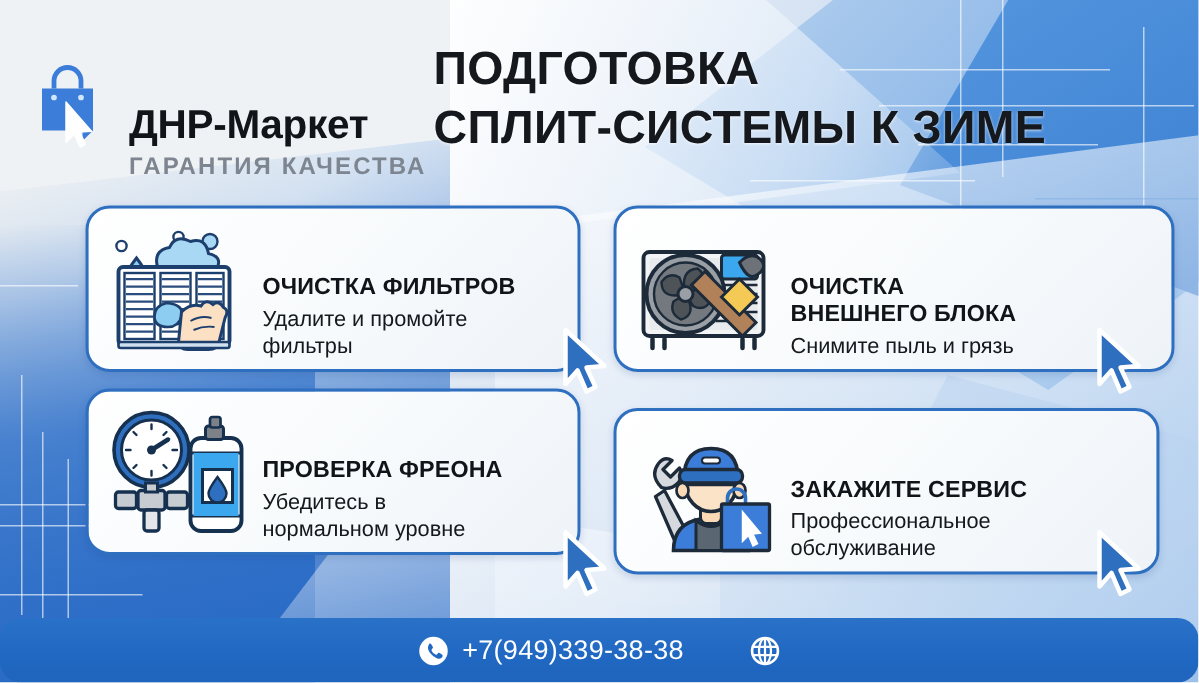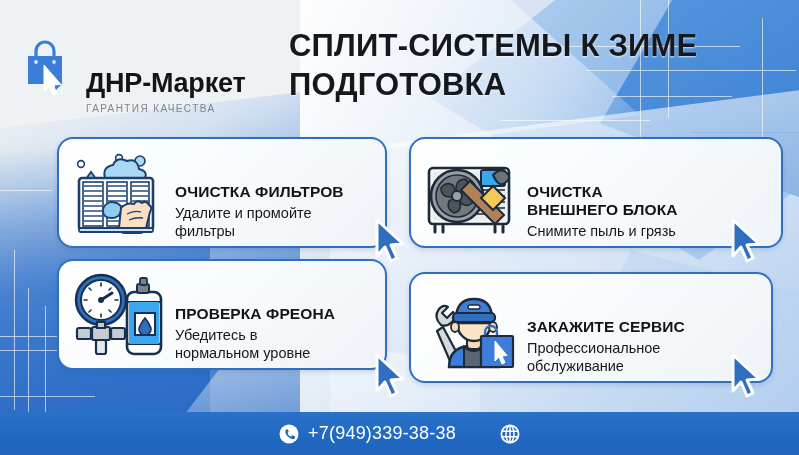--- a/index.html
+++ b/index.html
@@ -90,21 +90,21 @@
     position:absolute;left:22px;top:26px;
     display:flex;align-items:center;gap:12px;
   }
   .logo-mark{width:52px;height:60px;flex:0 0 auto;}
   .logo-text{display:flex;flex-direction:column;line-height:1;margin-top:44px;}
   .logo-title{
     font-size:27px;font-weight:700;color:#111418;letter-spacing:-.2px;
   }
   .logo-sub{
     margin-top:7px;
-    font-size:10px;font-weight:400;color:#7d8590;letter-spacing:1.4px;
+    font-size:16px;font-weight:700;color:#7d8590;letter-spacing:1.4px;
   }
   .headline{
     position:absolute;left:289px;top:26px;
     font-size:31px;font-weight:700;color:#15181c;
     line-height:1.26;letter-spacing:.2px;
     text-shadow:0 1px 2px rgba(255,255,255,.75);
   }
   .headline span{display:block;white-space:nowrap;}
 
   
@@ -138,21 +138,21 @@
   .cursor{position:absolute;width:44px;height:50px;}
   #cursor-0{left:367px;top:216px;}
   #cursor-1{left:723px;top:216px;}
   #cursor-2{left:367px;top:351px;}
   #cursor-3{left:723px;top:351px;}
 
   
   .footer{
     position:absolute;left:0;bottom:0;width:799px;height:43px;
     background:linear-gradient(180deg,#2a72c8 0%,#2068c2 55%,#1f64bd 100%);
-    display:flex;align-items:center;justify-content:center;gap:44px;
+    display:flex;align-items:center;justify-content:center;gap:44px;border-radius:14px;
   }
   .fitem{display:flex;align-items:center;gap:9px;}
   .fitem-text{
     font-size:18px;color:#ffffff;font-weight:400;letter-spacing:.2px;
   }
   .fico{width:20px;height:20px;flex:0 0 auto;}
 </style>
 </head>
 <body>
 
@@ -194,22 +194,22 @@
       <circle cx="32" cy="22" r="1.9" fill="#cfe6fb"></circle>
       <path d="M22 25 L22 52 L27.5 46.5 L31.5 55 L35 53 L31 45 L39 44.5 Z" fill="#ffffff" stroke="#ffffff" stroke-width="1" stroke-linejoin="round"></path>
     </svg>
     <div class="logo-text">
       <div class="logo-title">ДНР-Маркет</div>
       <div class="logo-sub">ГАРАНТИЯ КАЧЕСТВА</div>
     </div>
   </div>
 
   <div class="headline">
+    <span>ПОДГОТОВКА</span>
     <span>СПЛИТ-СИСТЕМЫ К ЗИМЕ</span>
-    <span>ПОДГОТОВКА</span>
   </div>
 
   <div class="card" id="card-0">
     <svg class="card-ico" viewBox="0 0 104 92">
       <g fill="#a9d8f5" stroke="#1c3f6e" stroke-width="1.6">
         <circle cx="14" cy="16" r="3.4" fill="#ffffff"></circle>
         <circle cx="52" cy="10" r="3.4" fill="#ffffff"></circle>
         <circle cx="73" cy="13" r="5" fill="#a9d8f5"></circle>
       </g>
       <path d="M38 30 q-3-11 8-13 q4-9 14-4 q10-3 12 8 q9 2 6 9 z" fill="#a9d8f5" stroke="#1c3f6e" stroke-width="2"></path>

